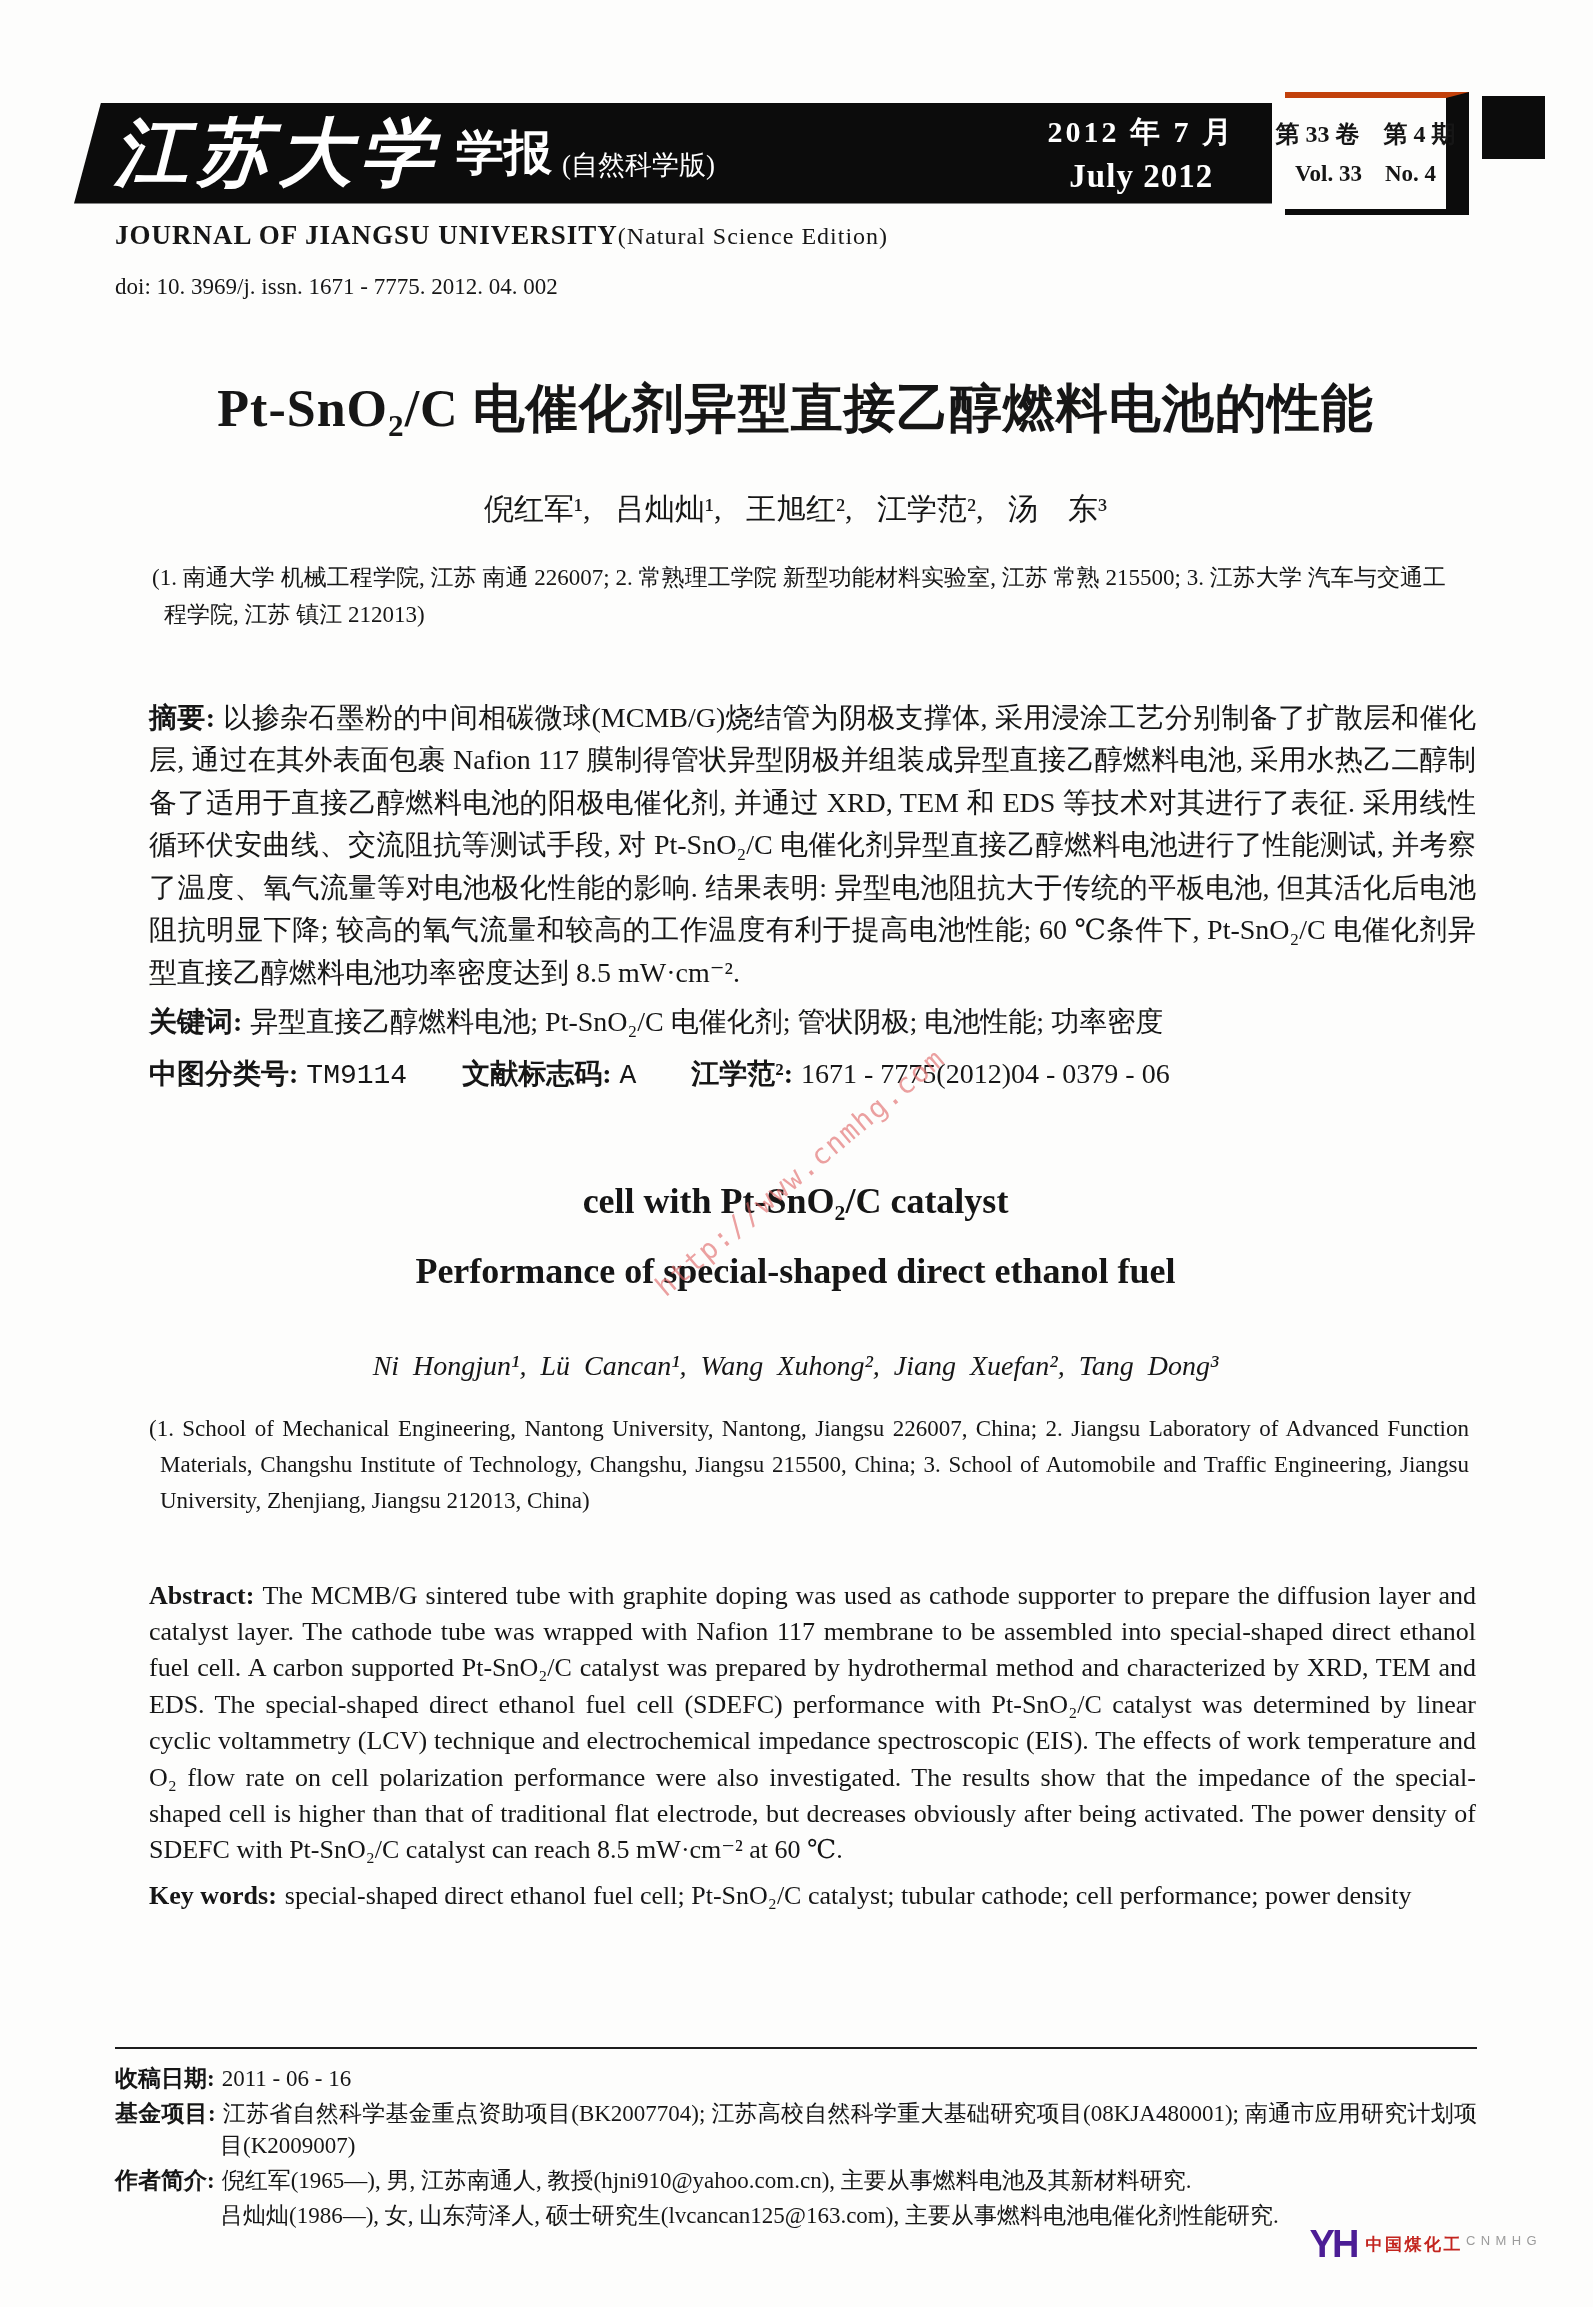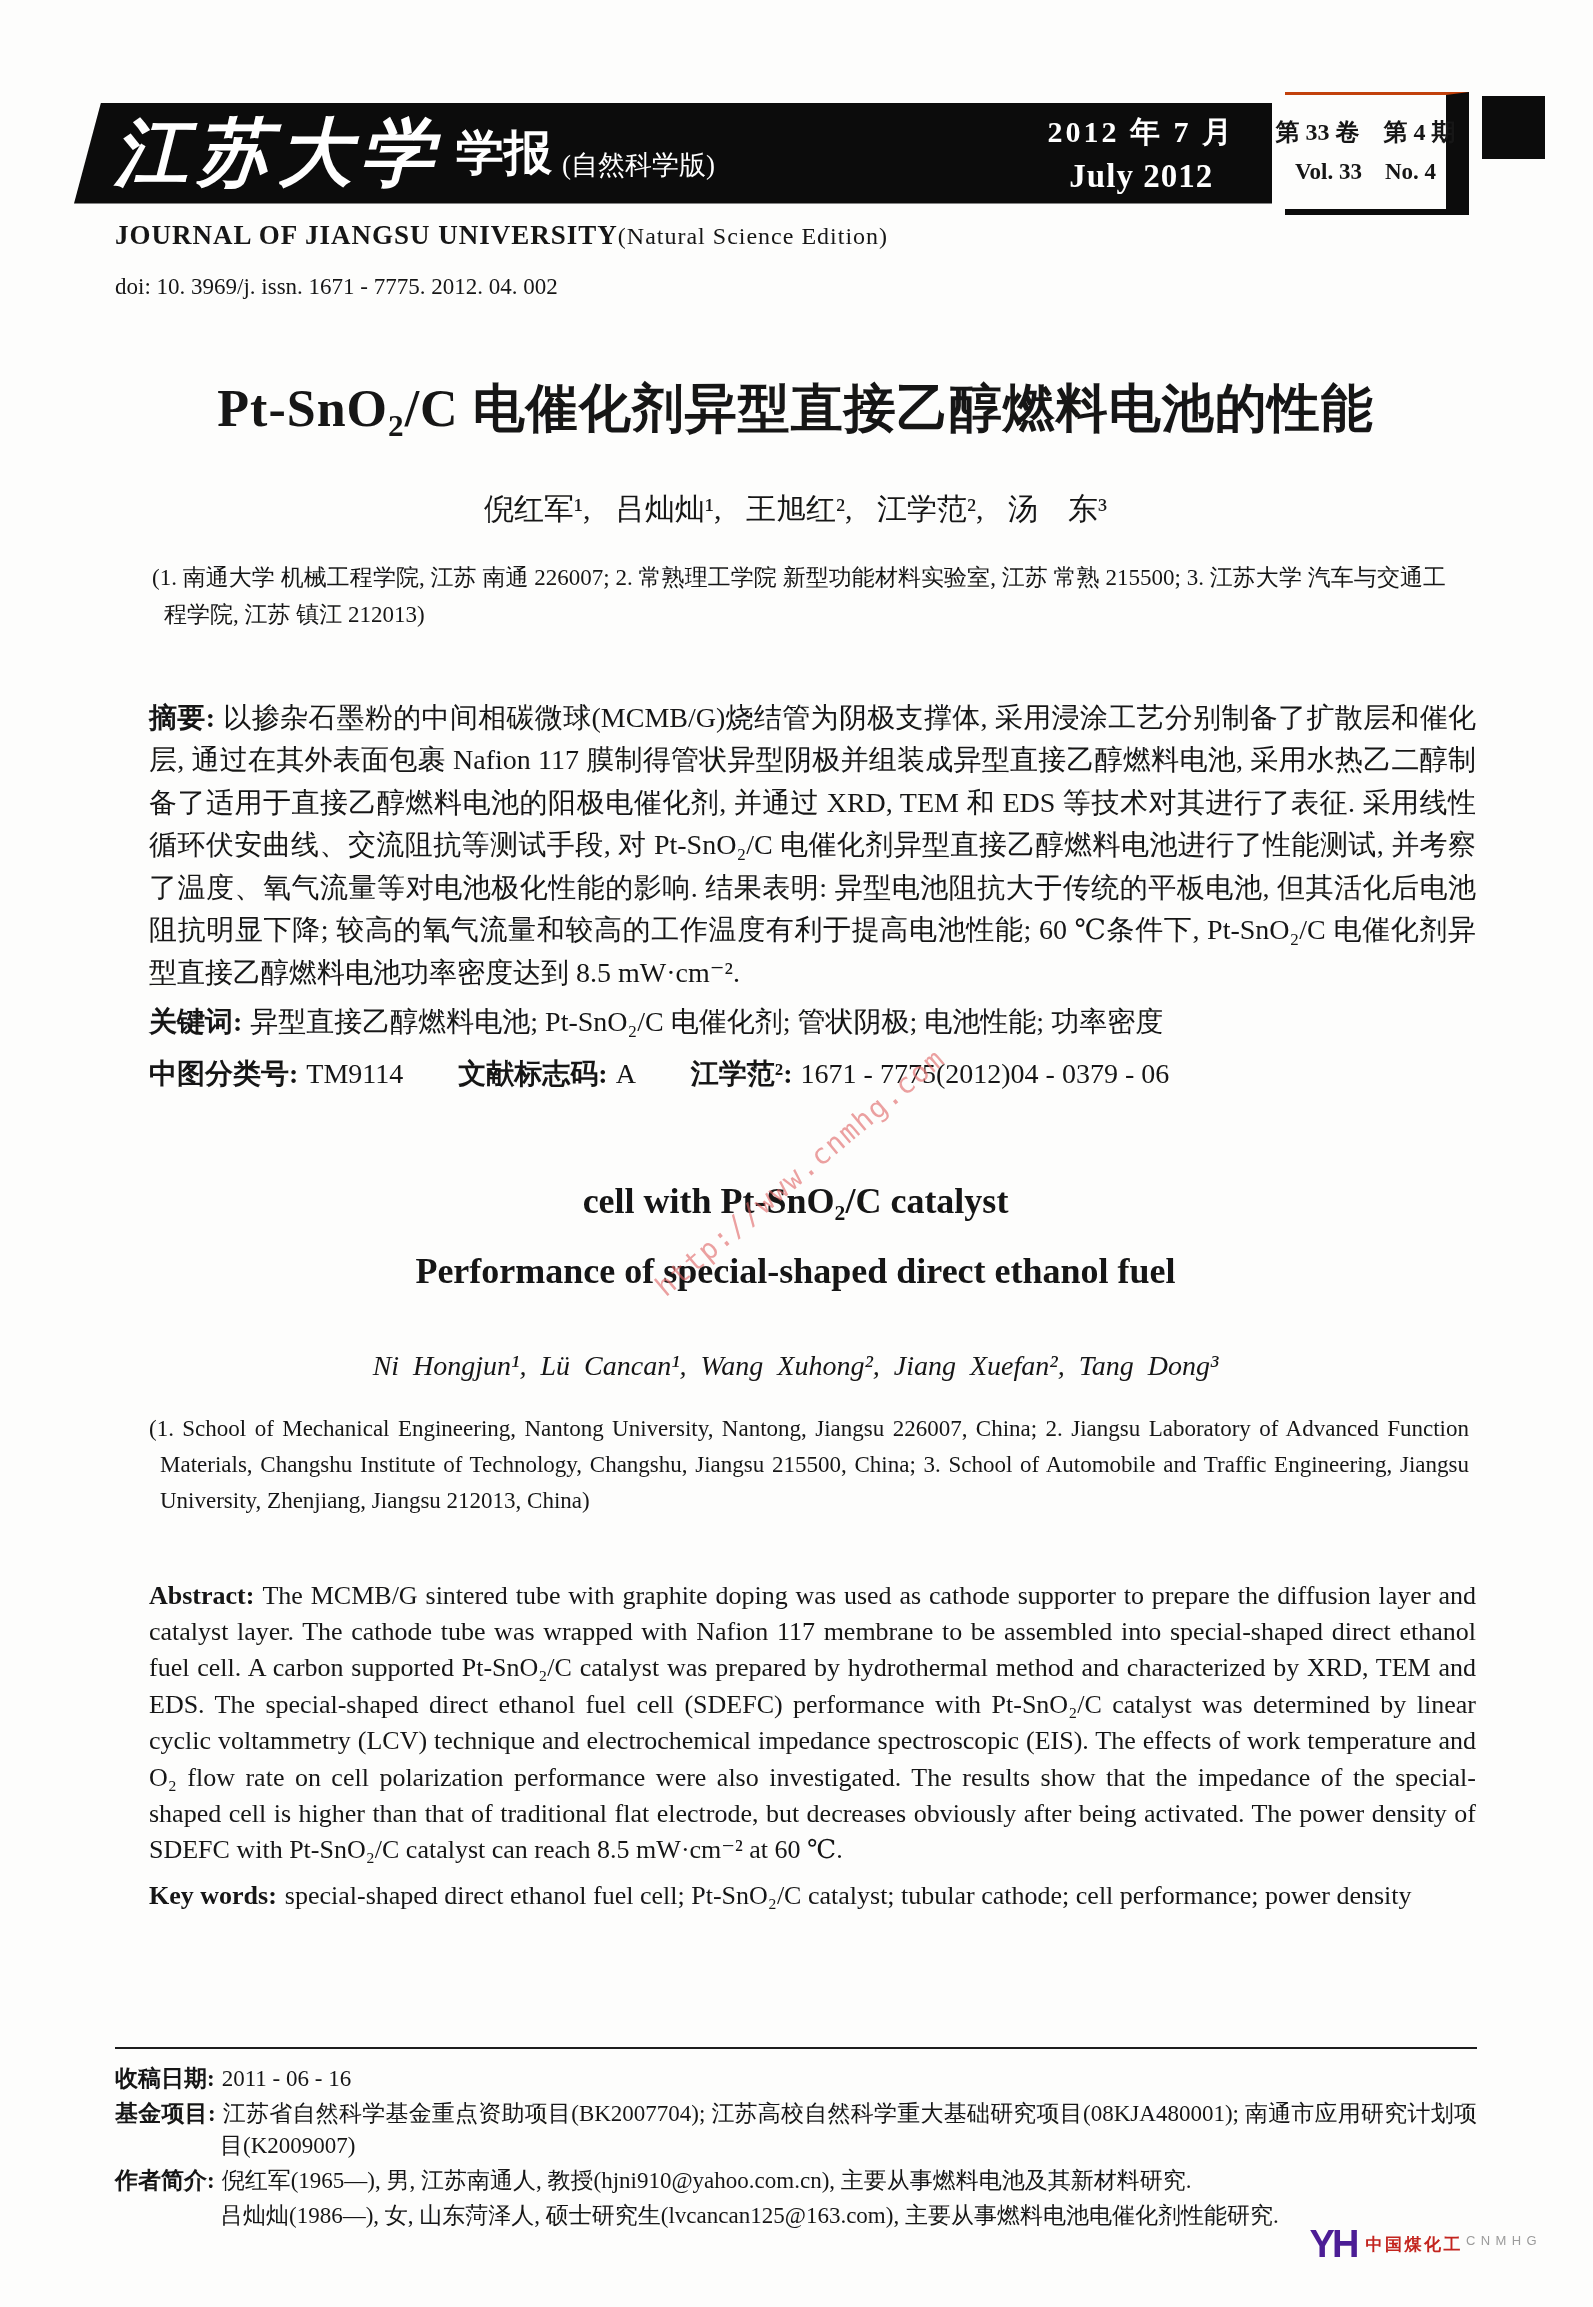--- a/index.html
+++ b/index.html
@@ -17,21 +17,21 @@
             display:flex; align-items:center; padding:0 27px 0 40px;
             clip-path:polygon(27px 0, 100% 0, 100% 100%, 0 100%); }
   .calligraphy { font-size:74px; font-weight:bold; font-style:italic;
                  letter-spacing:8px; line-height:1; white-space:nowrap; }
   .xuebao { font-size:48px; font-weight:bold; margin-left:14px; line-height:1; white-space:nowrap; }
   .edition { font-size:27px; margin-left:10px; margin-top:24px; white-space:nowrap; }
   .issue-date { margin-left:auto; text-align:center; font-weight:bold; padding-right:10px; }
   .issue-cn { font-size:30px; letter-spacing:3px; white-space:nowrap; }
   .issue-en { font-size:33px; margin-top:5px; letter-spacing:1px; white-space:nowrap; }
   .volume-box { width:184px; height:123px; background:#fdfdfc;
-                border-top:3px solid #c2410c; border-bottom:6px solid #0c0c0c;
+                border-top:6px solid #c2410c; border-bottom:6px solid #0c0c0c;
                 border-right:23px solid #0c0c0c;
                 display:flex; flex-direction:column; justify-content:center; align-items:center;
                 gap:8px; font-weight:bold; }
   .volume-cn { font-size:24px; white-space:nowrap; }
   .volume-en { font-size:23px; white-space:nowrap; }
   .corner-block { width:63px; height:63px; background:#0c0c0c; align-self:flex-start; margin-top:5px; }
   .journal-en-line { position:absolute; top:220px; left:115px; font-weight:bold;
                      font-size:27px; letter-spacing:1px; white-space:nowrap; }
   .journal-en-edition { font-weight:normal; font-size:24px; }
 
@@ -40,21 +40,21 @@
   .doi { font-size:23px; }
   .title-cn { font-size:52px; font-weight:bold; text-align:center; margin-top:74px;
               letter-spacing:1px; }
   .authors-cn { font-size:30px; text-align:center; margin-top:45px; word-spacing:17px; }
   .affil-cn { font-size:23px; line-height:1.6; margin-top:30px;
               padding-left:49px; padding-right:30px; text-indent:-12px; text-align:justify; }
   .abstract-cn { font-size:28px; line-height:1.52; margin-top:63px; padding-left:34px;
                  text-align:justify; }
   .keywords-cn { font-size:28px; margin-top:9px; padding-left:34px; }
   .clc-row { font-size:28px; margin-top:14px; padding-left:34px; white-space:nowrap; }
-  .clc-gap { margin-right:55px; }
+  .clc-gap { margin-right:55px;font-family:Liberation Mono, monospace; }
   .bold { font-weight:bold; }
   .lbl-sp { margin-right:8px; }
 
   .title-en { font-size:36px; font-weight:bold; text-align:center; margin-top:74px; line-height:1.92; }
   .title-en span { display:block; }
   .authors-en { font-size:28px; font-style:italic; text-align:center; margin-top:44px; word-spacing:7px; }
   .affil-en { font-size:23px; line-height:1.58; margin-top:29px;
               padding-left:45px; padding-right:7px; text-indent:-11px; text-align:justify; }
   .abstract-en { font-size:26px; line-height:1.4; margin-top:58px; padding-left:34px;
                  text-align:justify; }

